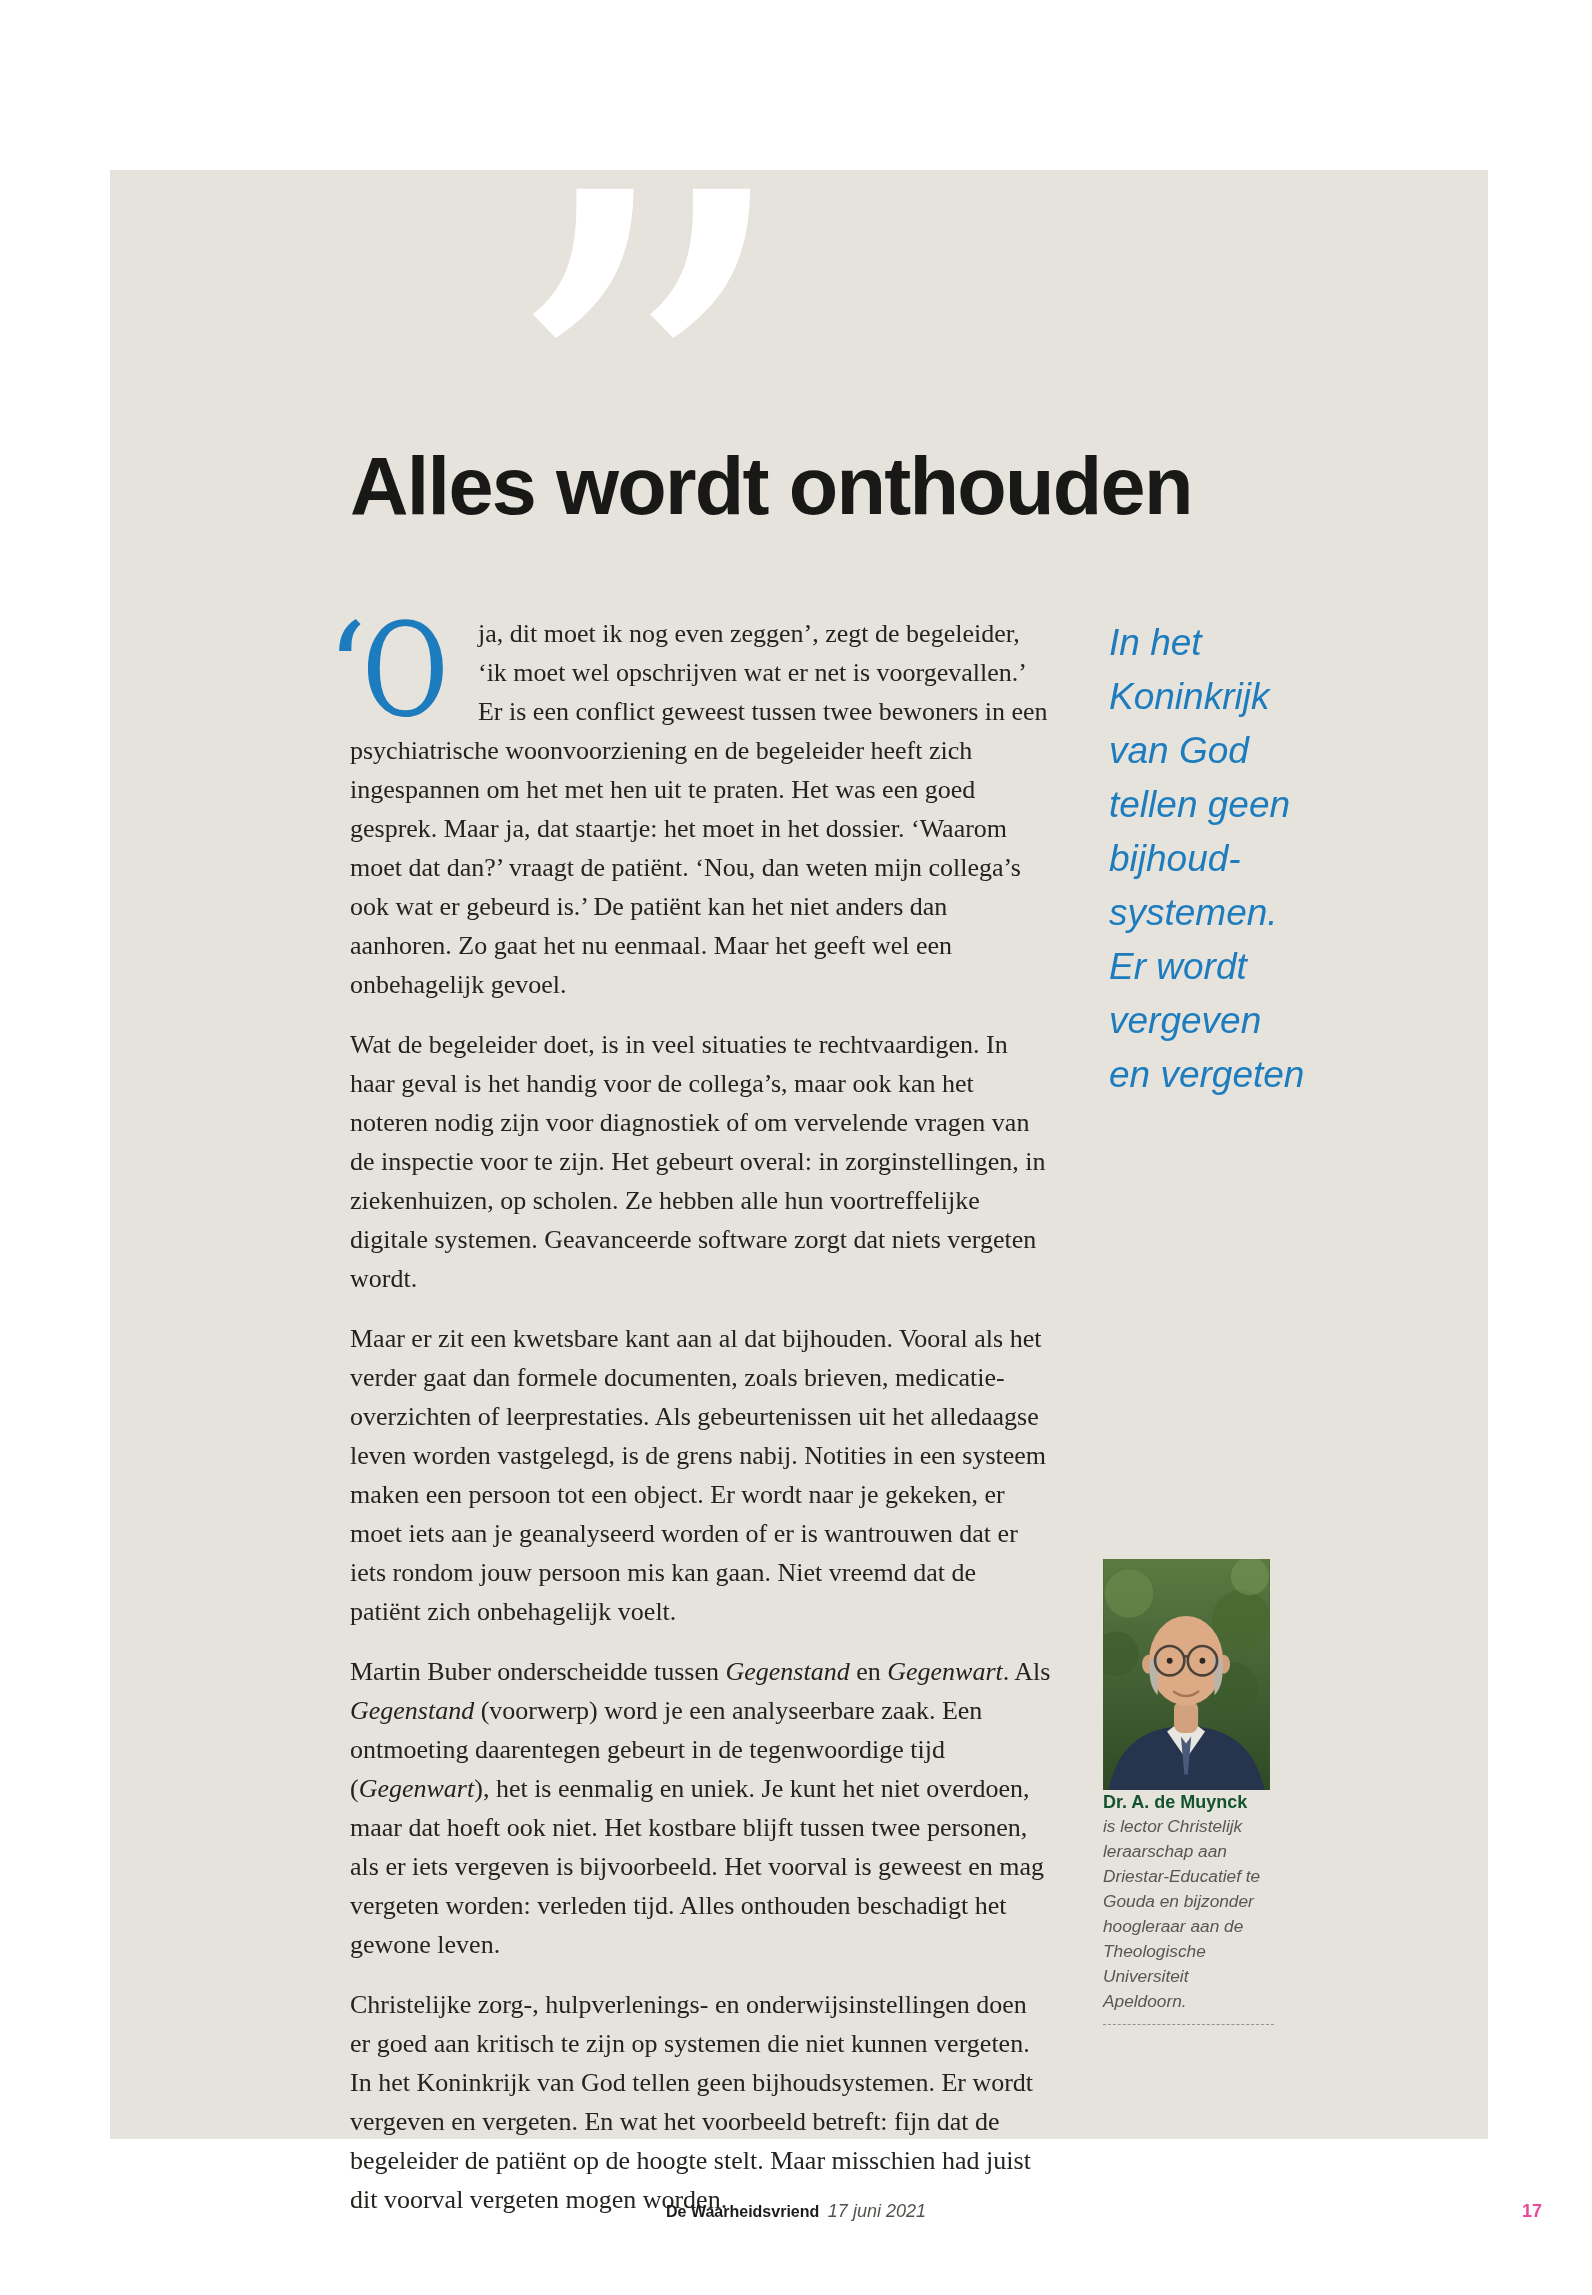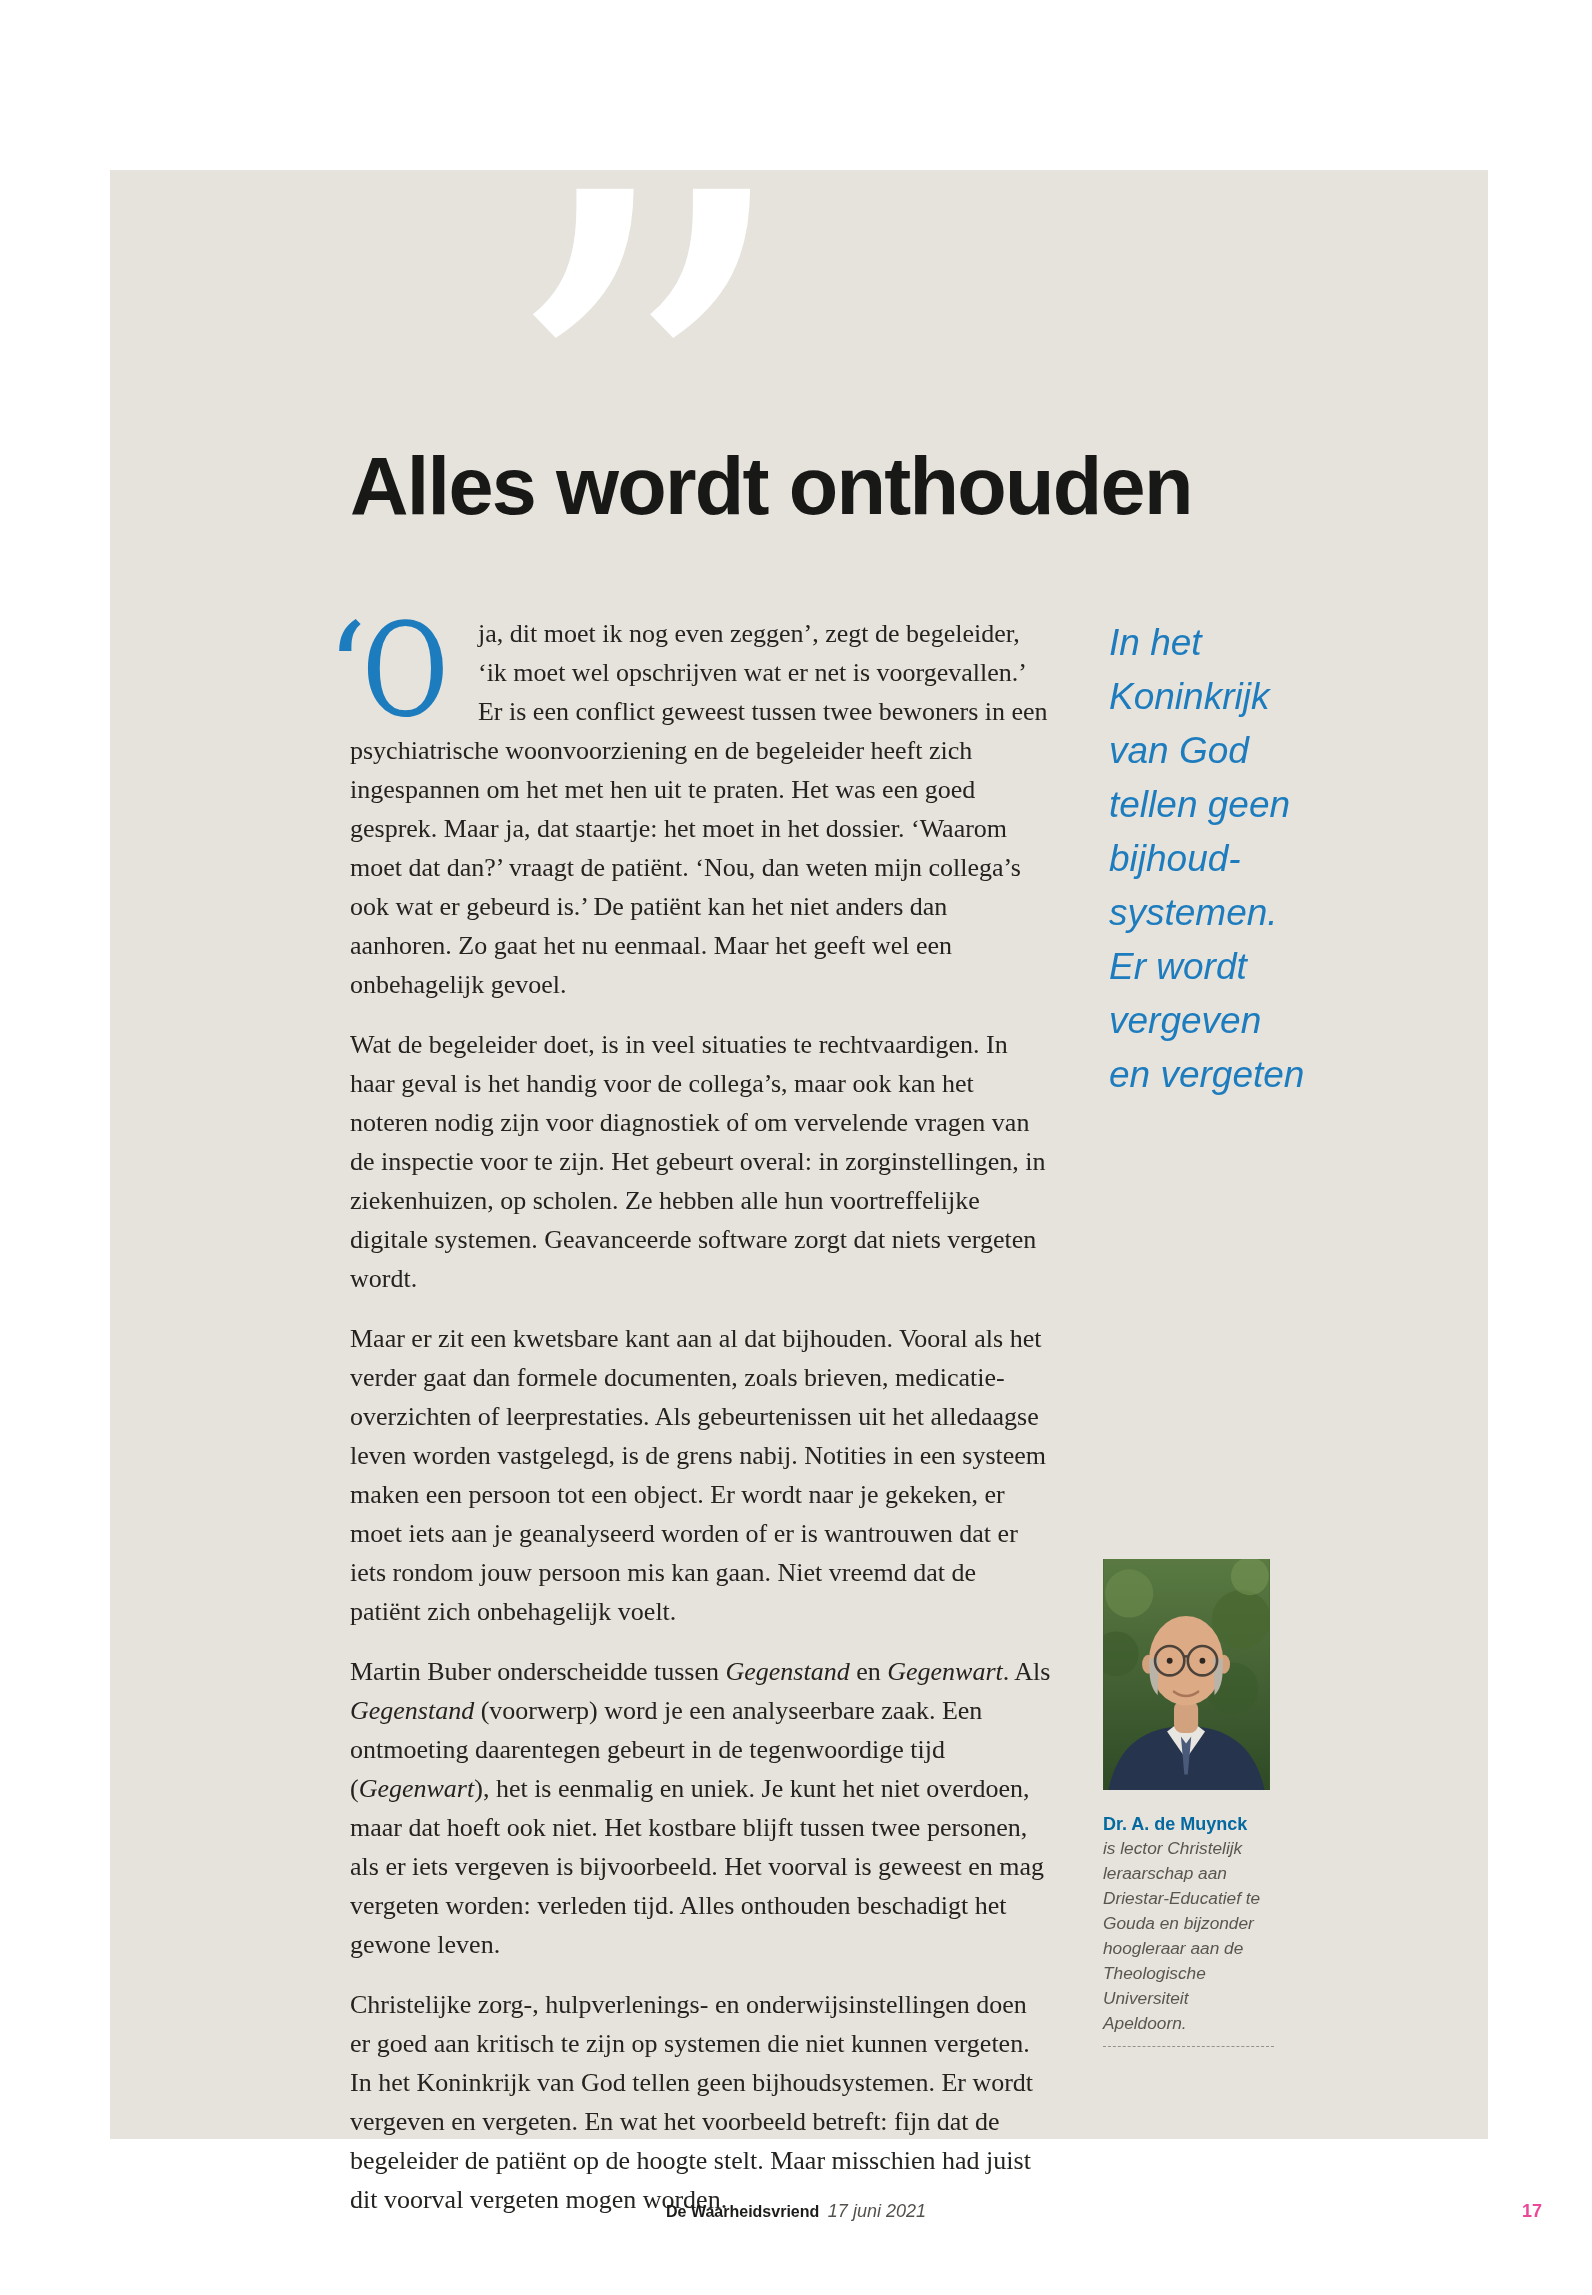--- a/index.html
+++ b/index.html
@@ -47,22 +47,22 @@
   }
   .pull-quote {
     position:absolute; left:1109px; top:616px; width:242px;
     font-family:"Liberation Sans", sans-serif; font-style:italic;
     font-size:37px; line-height:54px; color:var(--accent-blue, #1d7cbe);
     white-space:pre-line;
   }
   .author { position:absolute; left:1103px; top:1559px; width:190px; }
   .photo { width:167px; height:231px; overflow:hidden; background:#3c5a2c; }
   .author-name {
-    margin-top:24px; font-family:"Liberation Sans", sans-serif;
-    font-weight:bold; font-size:18px; color:#0369a1;
+    margin-top:2px; font-family:"Liberation Sans", sans-serif;
+    font-weight:bold; font-size:18px; color:#14532d;
   }
   .author-bio {
     margin-top:1px; width:173px;
     font-family:"Liberation Sans", sans-serif; font-style:italic;
     font-size:17.3px; line-height:25px; color:#595650;
   }
   .bio-rule { margin-top:10.4px; width:171px; border-top:0.9px dashed #94918a; height:0; }
   .footer { position:absolute; left:0; right:0; top:2199px; height:29px; }
   .footer-center {
     position:absolute; left:0; right:0; top:0; text-align:center; line-height:24px;

